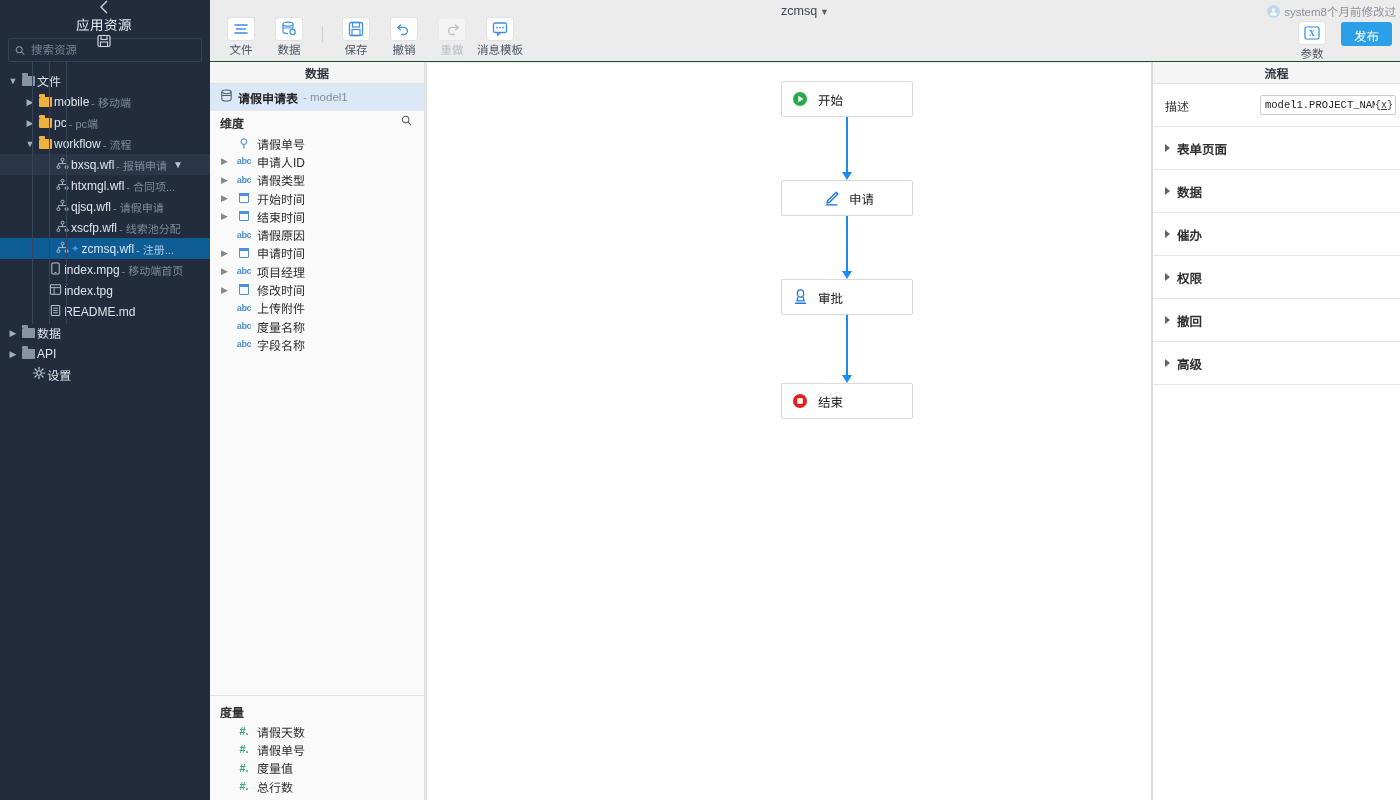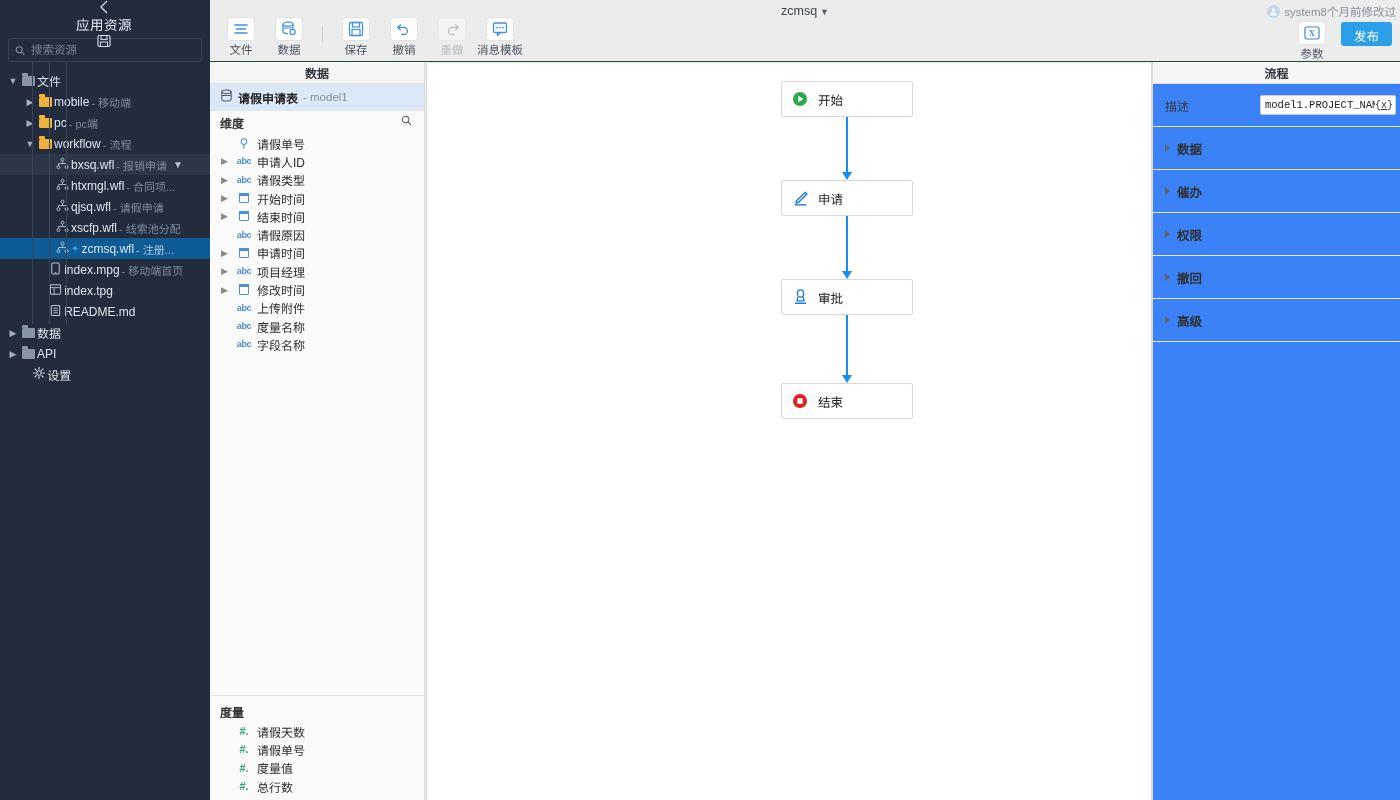--- a/index.html
+++ b/index.html
@@ -185,21 +185,21 @@
   .edge { position: absolute; width: 2px; background: #1a8cf0; }
   .arrow {
     position: absolute; width: 0; height: 0;
     border-left: 5px solid transparent; border-right: 5px solid transparent;
     border-top: 8px solid #1a8cf0;
   }
 
   
   .rightpanel {
     position: absolute; right: 0; top: 62px; width: 248px; bottom: 0;
-    background: #3b82f6; border-left: 1px solid #dcdcdc;
+    background: #ffffff; border-left: 1px solid #dcdcdc;
   }
   .rp-head {
     height: 22px; display: flex; align-items: center; justify-content: center;
     font-size: 12px; font-weight: bold; color: #30363f;
     border-bottom: 1px solid #e2e2e2; background: #f5f5f5;
   }
   .rp-desc {
     height: 43px; display: flex; align-items: center; padding: 0 2px 0 12px;
     border-bottom: 1px solid #e8e8e8;
   }
@@ -697,21 +697,21 @@
             <span class="nic">
               <svg width="16" height="16" viewBox="0 0 16 16">
                 <circle cx="8" cy="8" r="7" fill="#2aa84a"></circle>
                 <path d="M6.3 4.8 L11.4 8 L6.3 11.2 Z" fill="#fff"></path>
               </svg>
             </span>
             <span class="ntxt">开始</span>
           </div>
           <div class="edge" style="left: 419px; top: 54px; height: 56px; background: rgb(26, 140, 240);"></div>
           <div class="arrow" style="left: 415px; top: 109px; border-top-color: rgb(26, 140, 240);"></div>
-          <div class="node" style="left: 354px; top: 117px;">
+          <div class="node" style="left: 354px; top: 117px; padding-left: 31px;">
             <span class="nic">
               <svg width="17" height="17" viewBox="0 0 16 16">
                 <path d="M12.5 2.2 L14 3.7 L6.2 11.5 L3.8 12.2 L4.5 9.8 Z" fill="none" stroke="#1a7ae0" stroke-width="1.3" stroke-linejoin="round"></path>
                 <line x1="2.5" y1="14" x2="13.5" y2="14" stroke="#1a7ae0" stroke-width="1.3"></line>
               </svg>
             </span>
             <span class="ntxt">申请</span>
           </div>
           <div class="edge" style="left: 419px; top: 153px; height: 56px; background: rgb(26, 140, 240);"></div>
           <div class="arrow" style="left: 415px; top: 208px; border-top-color: rgb(26, 140, 240);"></div>
@@ -744,20 +744,24 @@
       <div class="rp-desc">
         <span class="lb">描述</span>
         <span class="rp-input">
           <span class="val">model1.PROJECT_NAM</span>
           <span class="fx">{<u>x</u>}</span>
         </span>
       </div>
       <div id="rpsecs">
           <div class="rp-sec">
             <span class="tri"></span>
+            <span class="lb">表单页面</span>
+          </div>
+          <div class="rp-sec">
+            <span class="tri"></span>
             <span class="lb">数据</span>
           </div>
           <div class="rp-sec">
             <span class="tri"></span>
             <span class="lb">催办</span>
           </div>
           <div class="rp-sec">
             <span class="tri"></span>
             <span class="lb">权限</span>
           </div>

